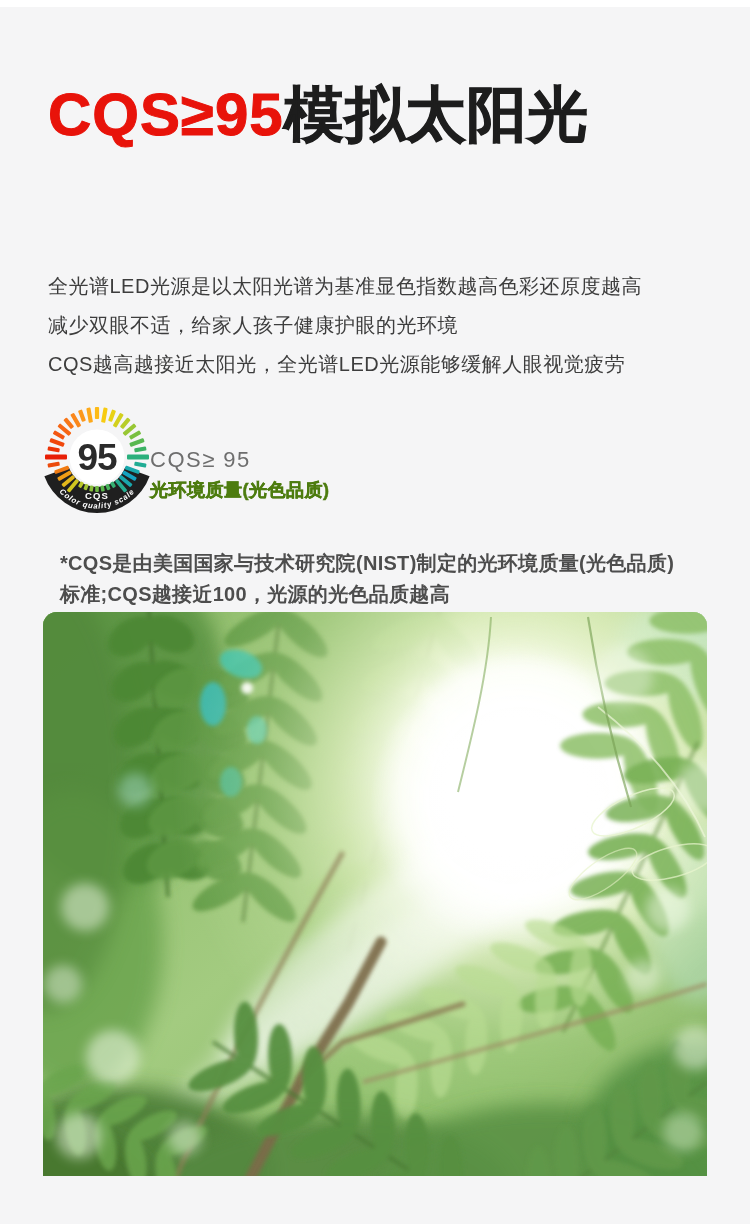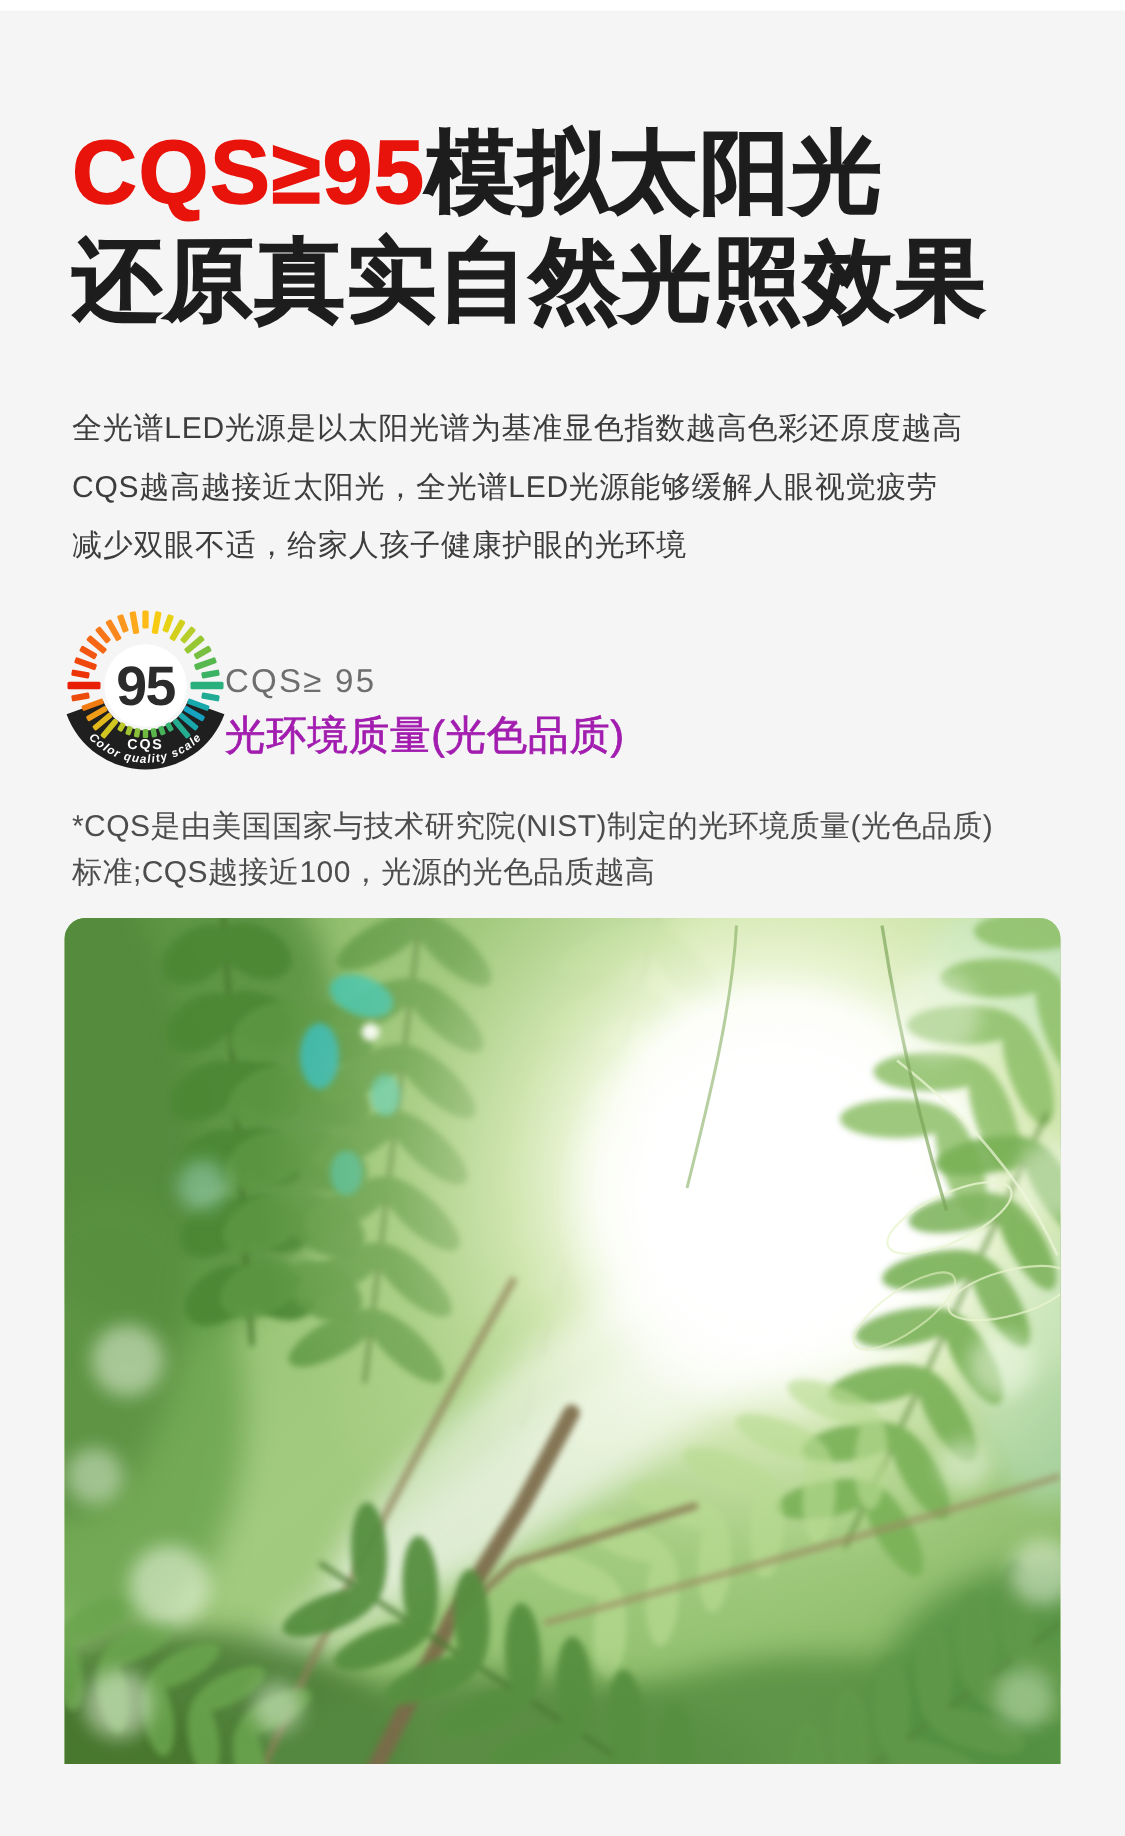--- a/index.html
+++ b/index.html
@@ -14,50 +14,49 @@
 
   .intro{position:absolute;left:48px;top:267px;margin:0;font-size:20px;line-height:39px;
          color:#3d3d3d;letter-spacing:0.5px;}
   .intro span{display:block;white-space:nowrap;}
 
   .cqs-row{position:absolute;left:44px;top:404px;display:flex;align-items:center;}
   .badge-wrap{width:106px;height:112px;flex:0 0 auto;}
   .badge-wrap svg{display:block;width:106px;height:112px;overflow:visible;}
   .badge-text{padding-top:28px;}
   .badge-sub{font-size:22px;color:#6e6e6e;letter-spacing:1.5px;}
-  .badge-main{font-size:27px;font-weight:400;color:#a21caf;margin-top:5px;letter-spacing:0.5px;
+  .badge-main{font-size:18px;font-weight:700;color:#4d7c0f;margin-top:5px;letter-spacing:0.5px;
               -webkit-text-stroke:0.5px currentColor;}
 
-  .footnote{position:absolute;left:48px;top:536px;margin:0;font-size:20px;line-height:31px;
-            color:#4d4d4d;letter-spacing:0.3px;}
+  .footnote{position:absolute;left:48px;top:536px;margin:12px;font-size:20px;line-height:31px;
+            color:#4d4d4d;letter-spacing:0.3px;font-weight:bold;}
   .footnote span{display:block;white-space:nowrap;}
 
   .photo{position:absolute;left:43px;top:612px;width:664px;height:586px;border-radius:14px;
          overflow:hidden;background:#8fbe6b;}
   .photo svg{display:block;width:664px;height:586px;}
 
   .badge-num{font-weight:700;letter-spacing:-1px;}
   .badge-cqs{font-weight:700;letter-spacing:1.2px;}
   .badge-curved{font-style:italic;font-weight:600;letter-spacing:0.8px;}
 </style>
 </head>
 <body>
 
 <div class="page">
   <div class="top-strip"></div>
 
   <h1 class="title">
     <span class="tline"><span class="hl">CQS≥95</span><span>模拟太阳光</span></span>
-    <span class="tline">还原真实自然光照效果</span>
   </h1>
 
   <p class="intro">
     <span>全光谱LED光源是以太阳光谱为基准显色指数越高色彩还原度越高</span>
+    <span>减少双眼不适，给家人孩子健康护眼的光环境</span>
     <span>CQS越高越接近太阳光，全光谱LED光源能够缓解人眼视觉疲劳</span>
-    <span>减少双眼不适，给家人孩子健康护眼的光环境</span>
   </p>
 
   <div class="cqs-row">
     <div class="badge-wrap">
       <svg viewBox="0 0 106 112" xmlns="http://www.w3.org/2000/svg">
 
         <path d="M0.38 72.15 A56 56 0 0 0 105.62 72.15 L81.19 63.26 A30 30 0 0 1 24.81 63.26 Z" fill="#1f1f1f"></path>
 
         <g id="badge-rays">
             <rect x="50.5" y="1" width="5" height="22" rx="1" fill="#e81e05" transform="rotate(-90 53 53)"></rect>

